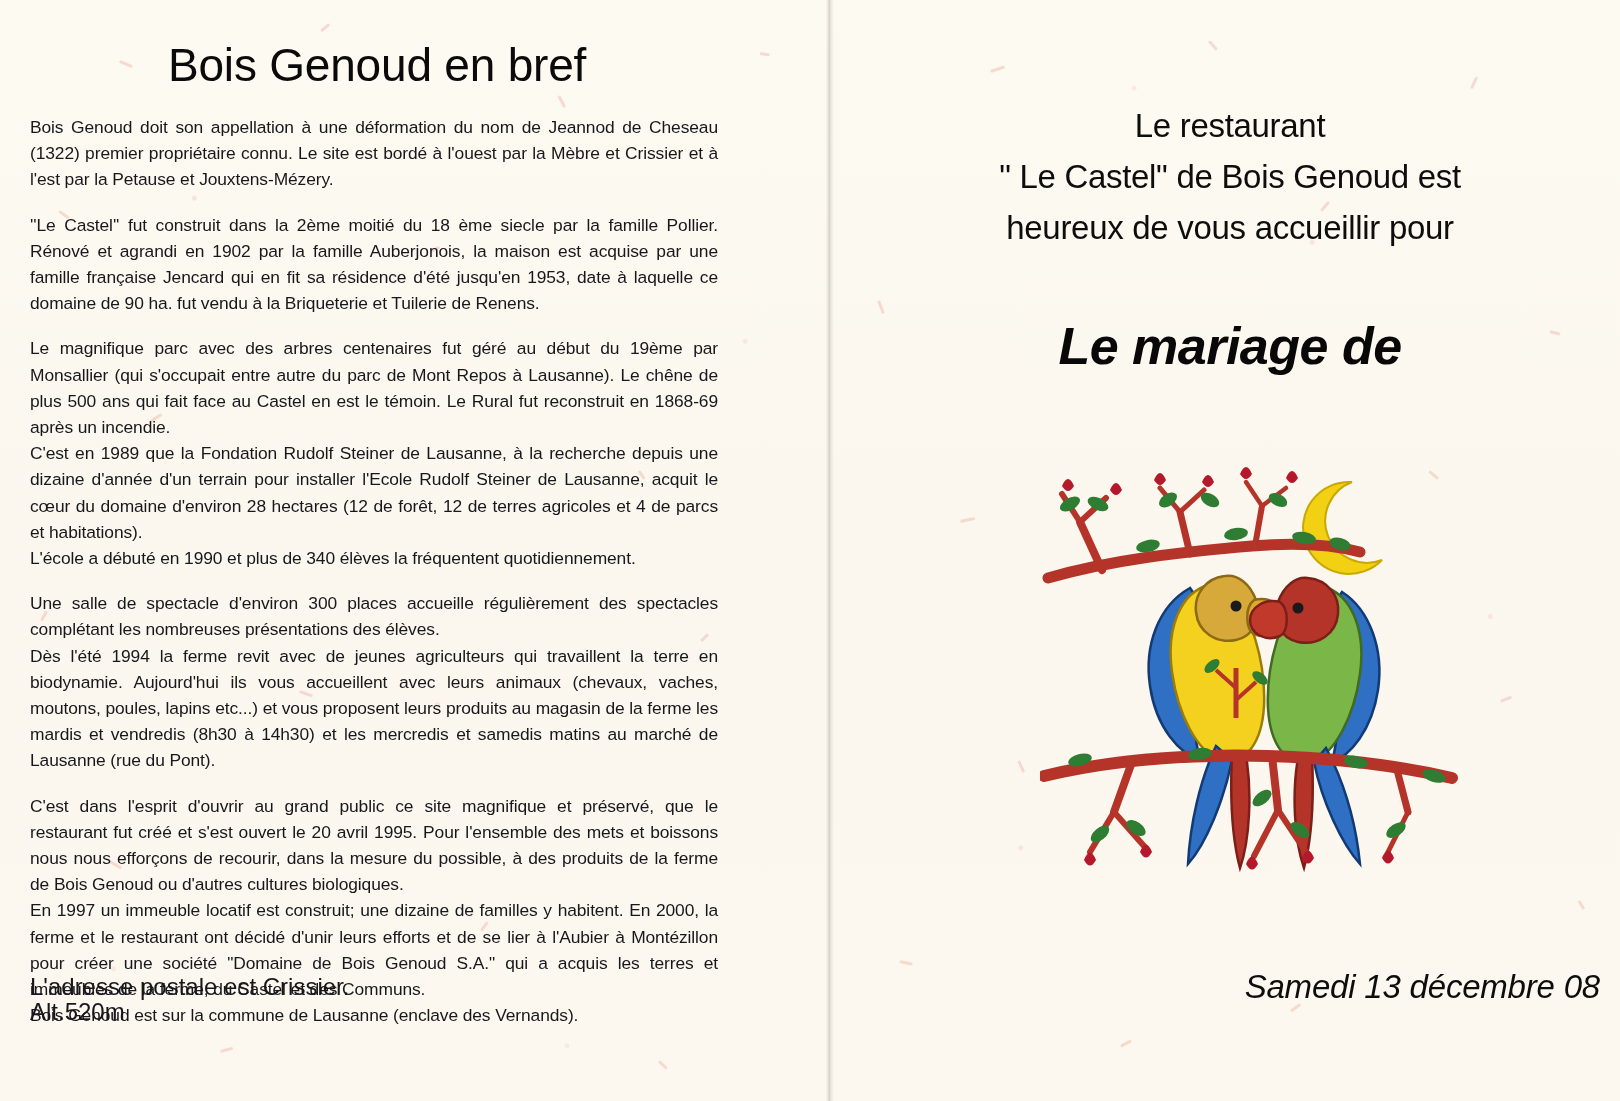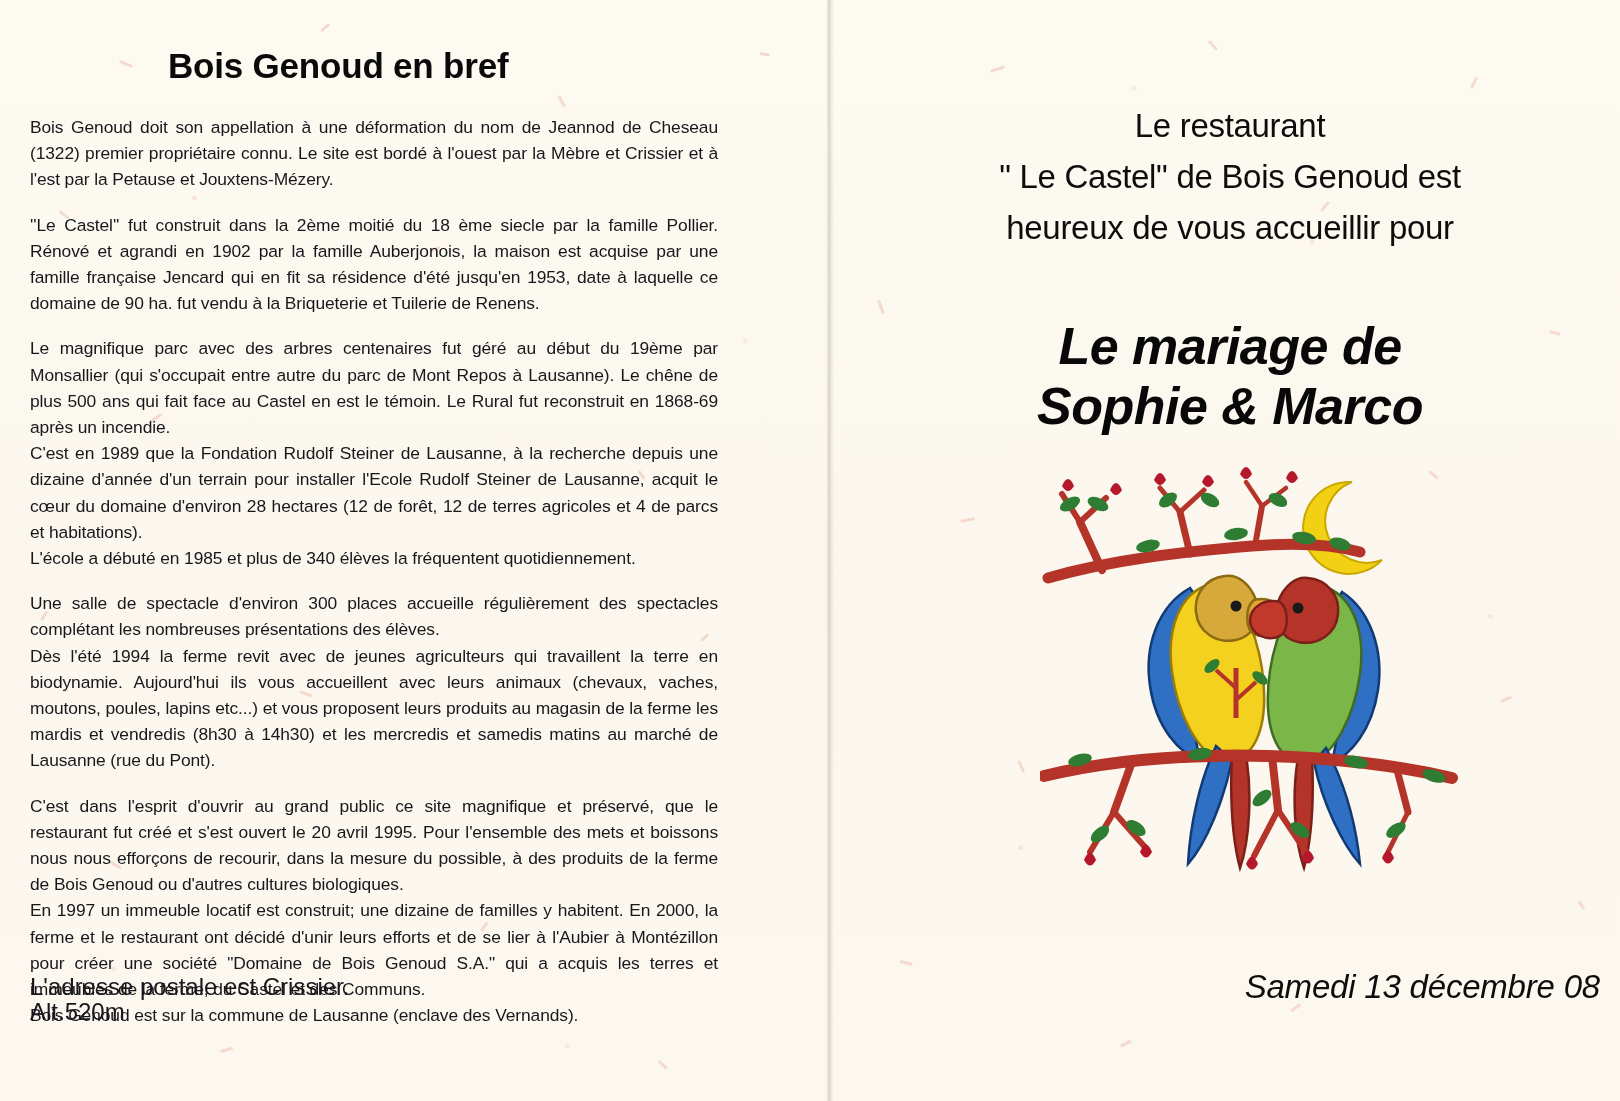--- a/index.html
+++ b/index.html
@@ -50,23 +50,23 @@
   .left-panel {
     position: absolute;
     left: 0;
     top: 0;
     width: 800px;
     height: 1101px;
   }
   .left-title {
     position: absolute;
     left: 168px;
-    top: 46px;
-    font-size: 35px;
-    font-weight: bold;
+    top: 38px;
+    font-size: 46px;
+    font-weight: normal;
     letter-spacing: -0.2px;
     color: #0a0a0a;
   }
   .body-col {
     position: absolute;
     left: 30px;
     top: 114px;
     width: 692px;
     font-size: 17.4px;
     line-height: 26.2px;
@@ -185,21 +185,21 @@
 
   <div class="left-panel">
 
     <div class="left-title">Bois Genoud en bref</div>
 
     <div class="body-col">
       <p><span>Bois Genoud doit son appellation à une déformation du nom de Jeannod de Cheseau (1322) premier propriétaire connu. Le site est bordé à l'ouest par la Mèbre et Crissier et à l'est par la Petause et Jouxtens-Mézery.</span></p>
       <p><span>''Le Castel'' fut construit dans la 2ème moitié du 18 ème siecle par la famille Pollier. Rénové et agrandi en 1902 par la famille Auberjonois, la maison est acquise par une famille française  Jencard qui en fit sa résidence d'été jusqu'en 1953, date à laquelle ce domaine de 90 ha. fut vendu à la Briqueterie et Tuilerie de Renens.</span></p>
       <p class="tight"><span>Le magnifique parc avec des arbres centenaires fut géré au début du 19ème par Monsallier (qui s'occupait entre autre du parc de Mont Repos à Lausanne). Le chêne de plus 500 ans qui fait face au Castel en est le témoin. Le Rural fut reconstruit en 1868-69 après un incendie.</span></p>
       <p class="tight"><span>C'est en 1989 que la Fondation Rudolf Steiner de Lausanne, à la recherche depuis une dizaine d'année d'un terrain pour installer l'Ecole Rudolf Steiner de Lausanne, acquit le cœur du domaine d'environ 28 hectares (12 de forêt, 12 de terres agricoles et 4 de parcs et habitations).</span></p>
-      <p><span>L'école a débuté en 1985 et plus de 340 élèves la fréquentent quotidiennement.</span></p>
+      <p><span>L'école a débuté en 1990 et plus de 340 élèves la fréquentent quotidiennement.</span></p>
       <p class="tight"><span>Une salle de spectacle d'environ 300 places accueille régulièrement des spectacles complétant les nombreuses présentations des élèves.</span></p>
       <p><span>Dès l'été 1994 la ferme revit avec de jeunes agriculteurs qui travaillent la terre en biodynamie. Aujourd'hui ils vous accueillent avec leurs animaux (chevaux, vaches, moutons, poules, lapins etc...) et vous proposent leurs produits au magasin de la ferme les mardis et vendredis (8h30 à 14h30) et les mercredis et samedis matins au marché de Lausanne (rue du Pont).</span></p>
       <p class="tight"><span>C'est dans l'esprit d'ouvrir au grand public ce site magnifique et préservé, que le restaurant fut créé et s'est ouvert le 20 avril 1995. Pour l'ensemble des mets et boissons nous nous efforçons de recourir, dans la mesure du possible, à des produits de la ferme de Bois Genoud ou d'autres cultures biologiques.</span></p>
       <p class="tight"><span>En 1997 un immeuble locatif est construit; une dizaine de familles y habitent. En 2000, la ferme et le restaurant ont décidé d'unir leurs efforts et de se lier à l'Aubier à Montézillon pour créer une société "Domaine de Bois Genoud S.A." qui a acquis les terres et immeubles de la ferme, du Castel et des Communs.</span></p>
       <p class="tight"><span>Bois Genoud est sur la commune de Lausanne (enclave des Vernands).</span></p>
     </div>
 
     <div class="addr">
       <div>L'adresse postale est Crissier.</div>
       <div>Alt.520m</div>
@@ -209,21 +209,20 @@
   <div class="right-panel">
 
     <div class="invite-head">
       <div>Le restaurant</div>
       <div>" Le Castel" de Bois Genoud est</div>
       <div>heureux de vous accueillir pour</div>
     </div>
 
     <div class="couple">
       <div>Le mariage de</div>
-      <div>Sophie &amp; Marco</div>
     </div>
 
     <svg class="art" viewBox="0 0 420 470">
 
       <g>
         <path d="M312 22 a46 46 0 1 0 30 78 a38 38 0 1 1 -30 -78 z" fill="#f2d014" stroke="#caa800" stroke-width="2"></path>
       </g>
 
       <g stroke="#b5342a" stroke-linecap="round" fill="none">
         <path d="M8 118 C70 100, 140 92, 212 86 C250 83, 290 84, 320 92" stroke-width="11"></path>

